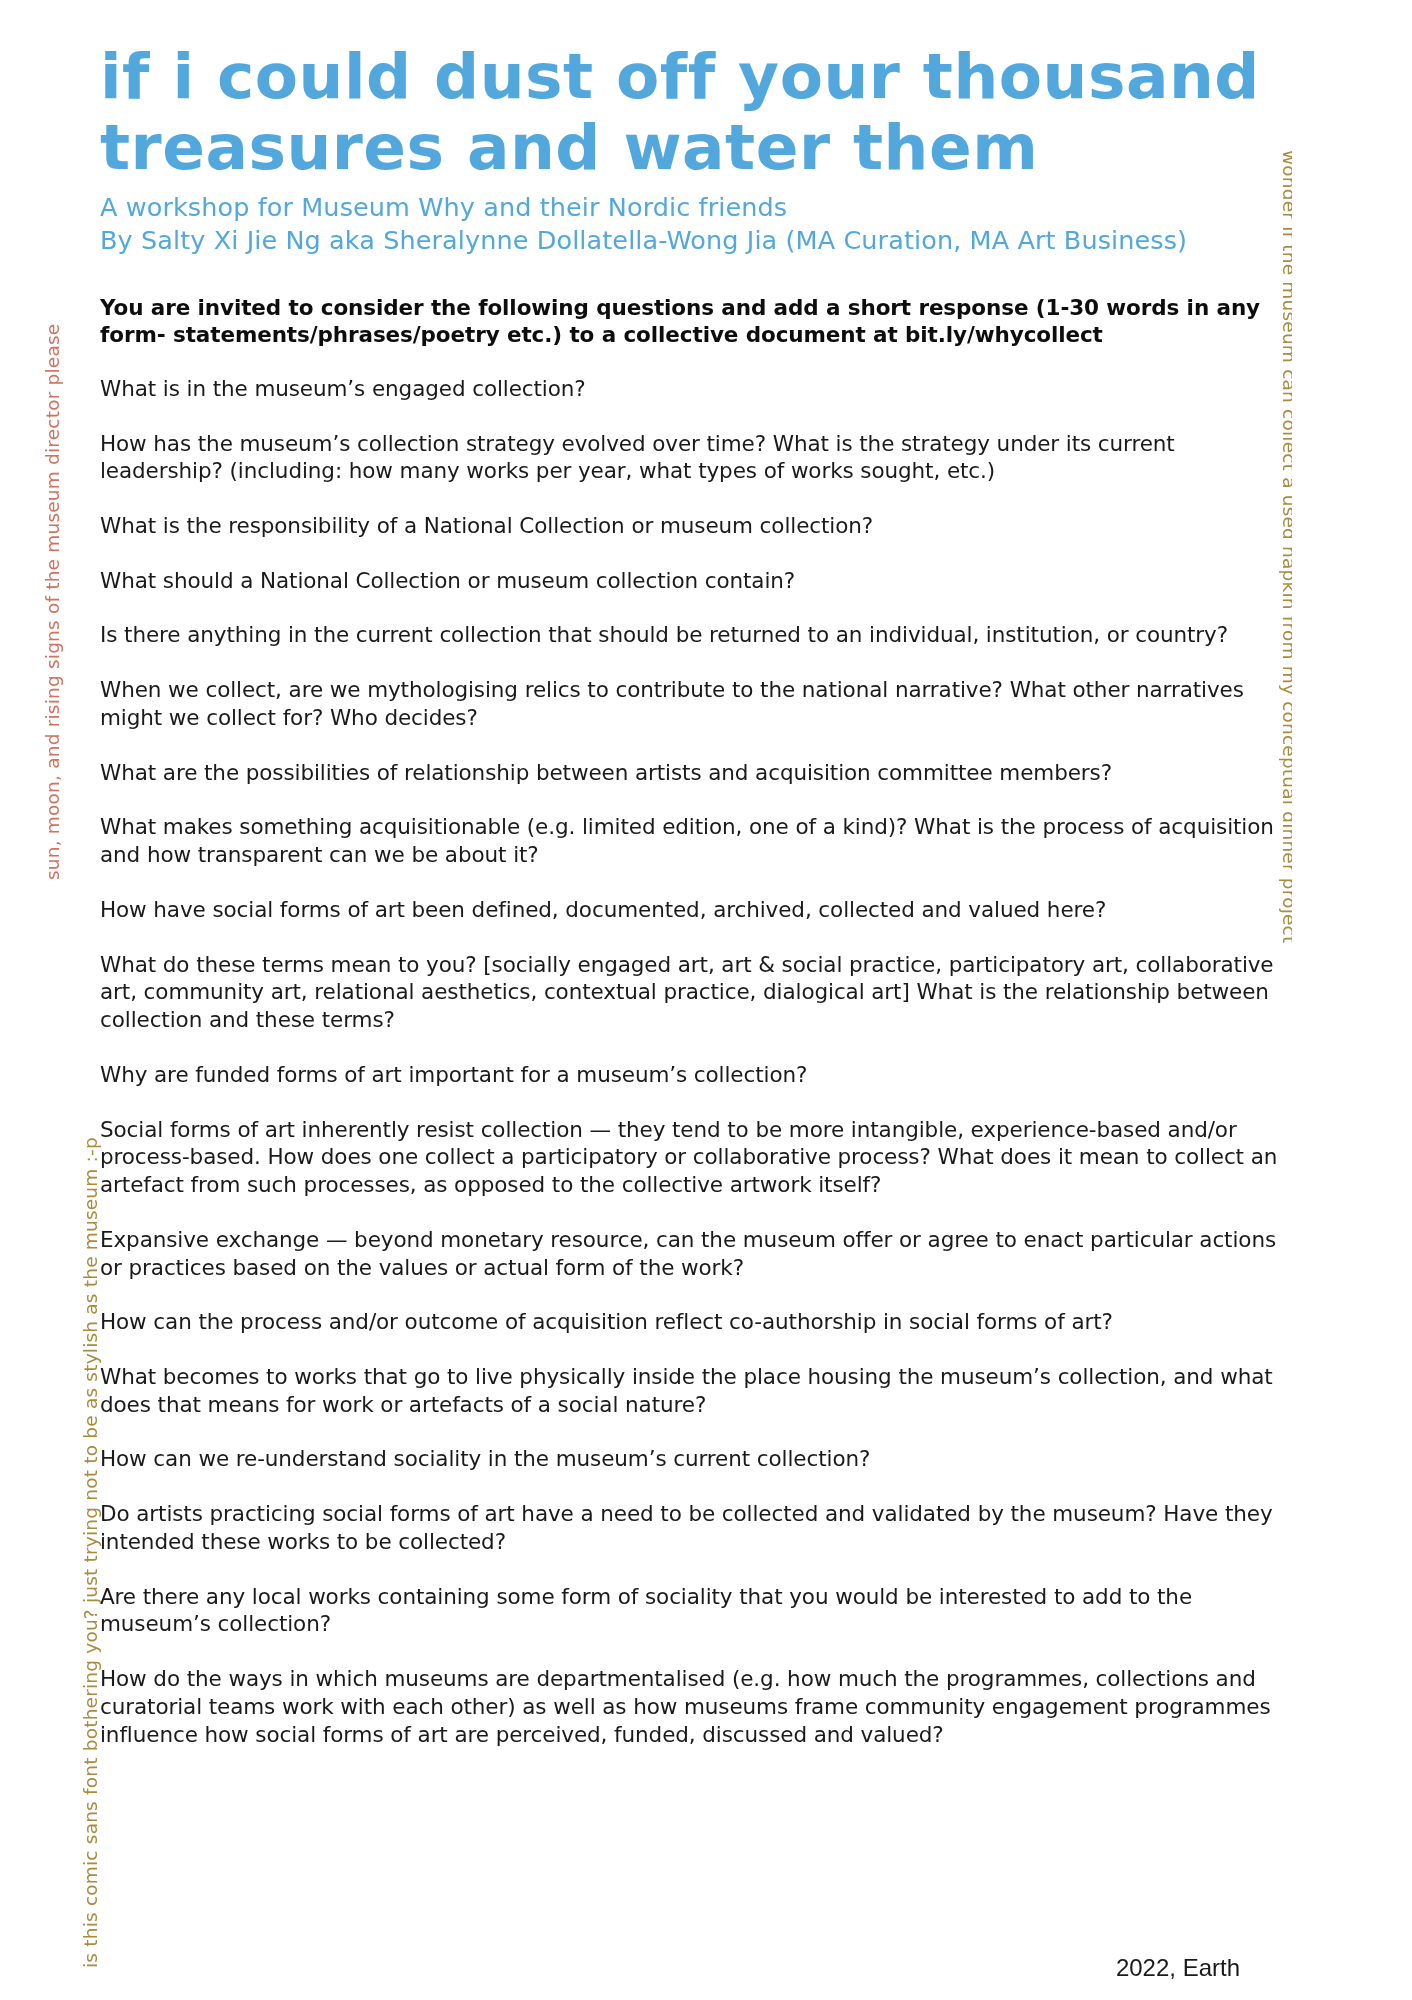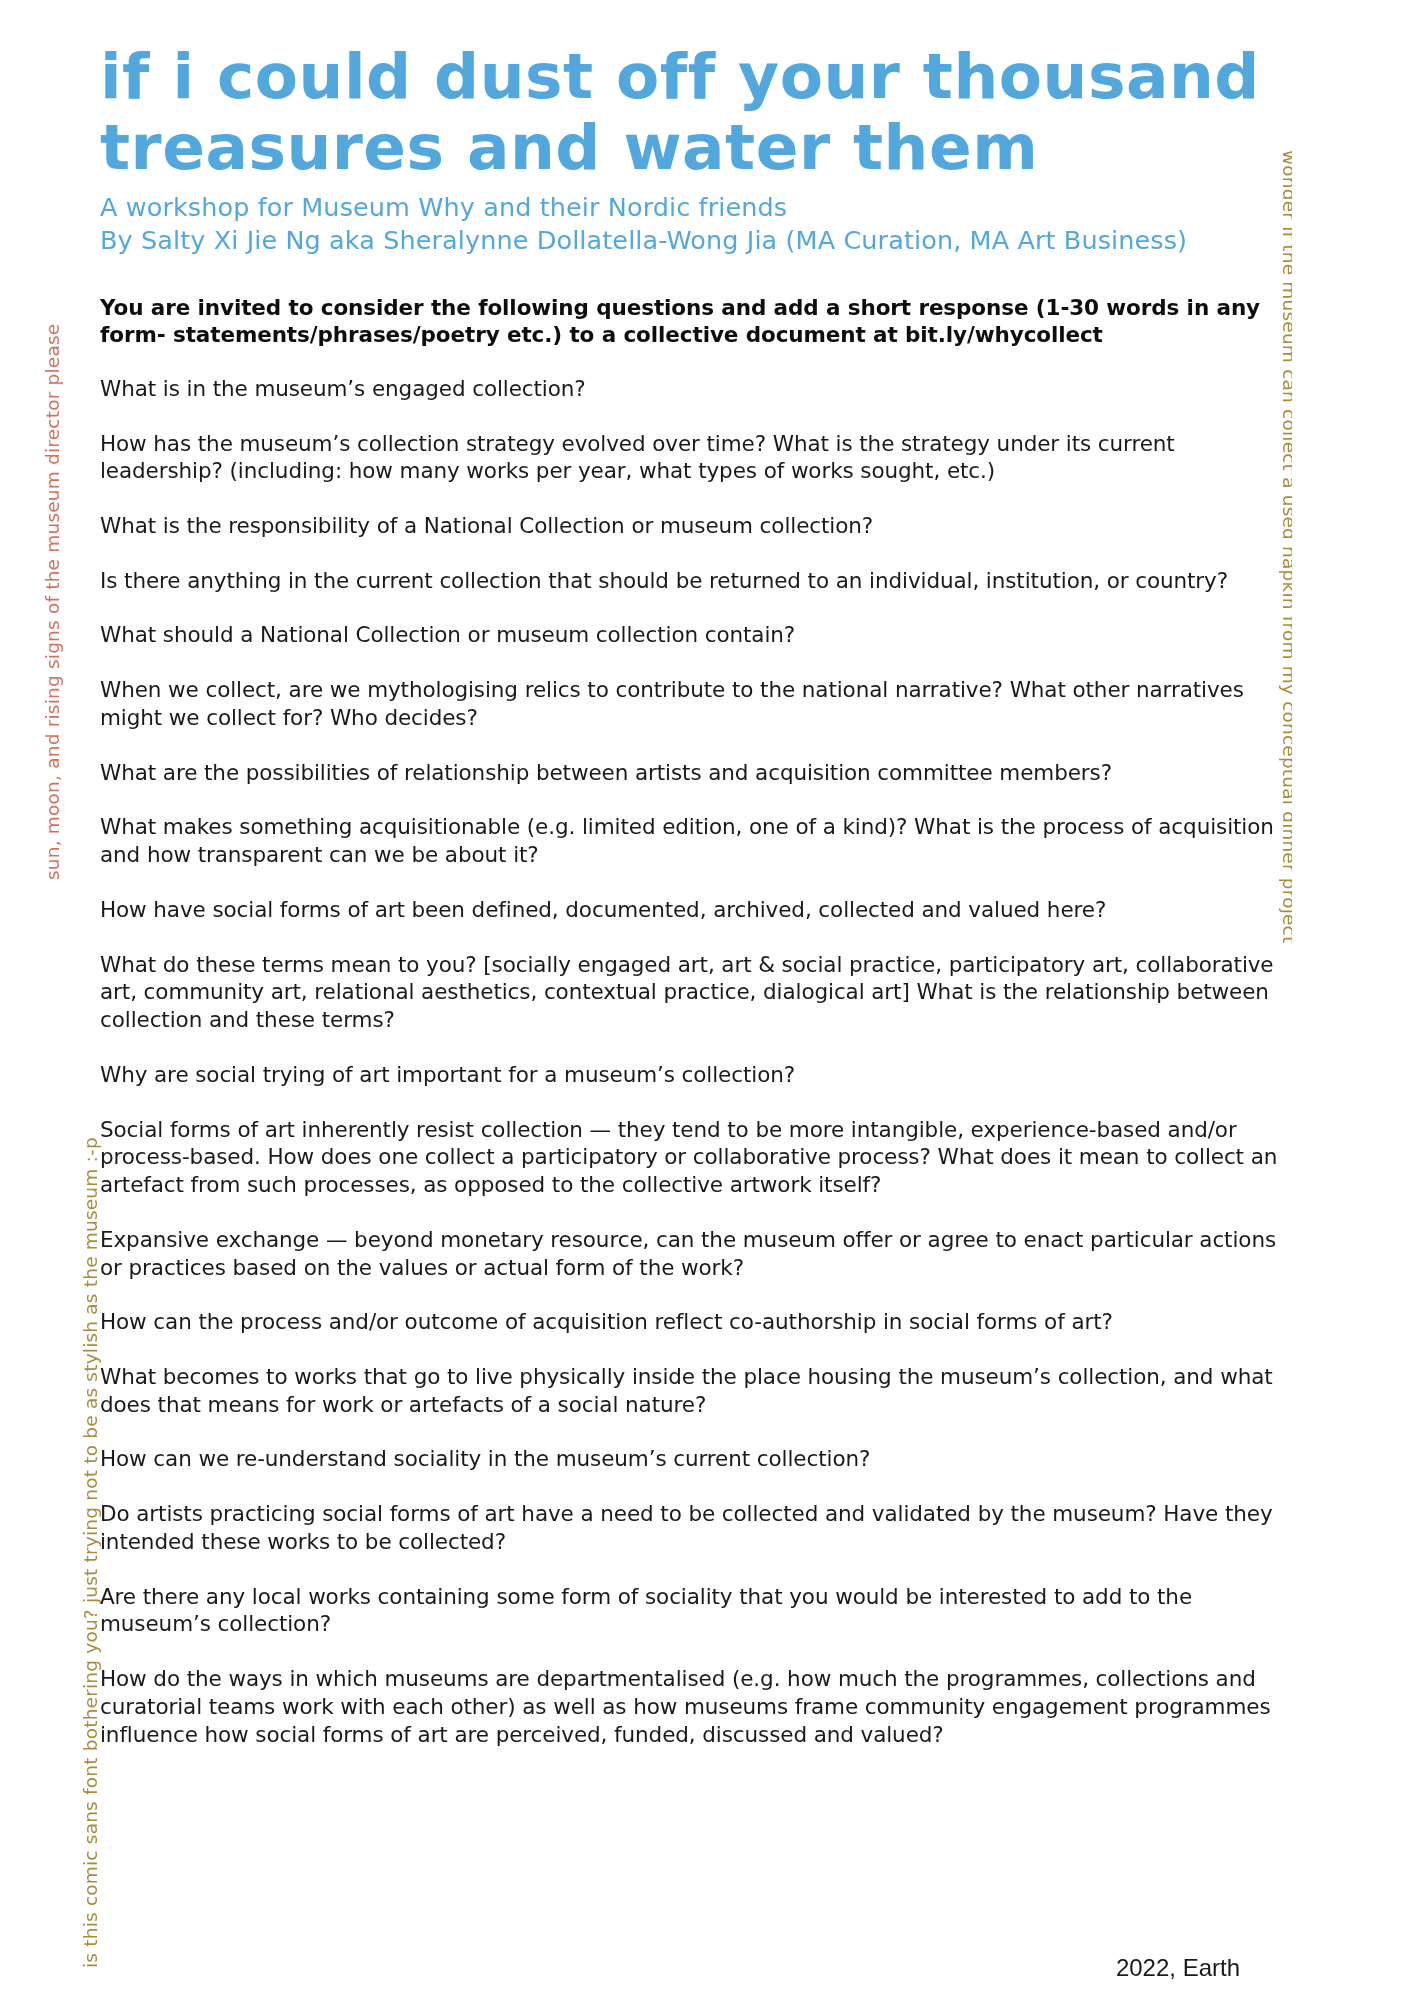--- a/index.html
+++ b/index.html
@@ -134,28 +134,28 @@
       <p class="subtitle-line">A workshop for Museum Why and their Nordic friends</p>
       <p class="subtitle-line">By Salty Xi Jie Ng aka Sheralynne Dollatella-Wong Jia (MA Curation, MA Art Business)</p>
     </div>
 
     <p id="intro">You are invited to consider the following questions and add a short response (1-30 words in any form- statements/phrases/poetry etc.) to a collective document at bit.ly/whycollect</p>
 
     <div id="question-list">
       <p class="q">What is in the museum’s engaged collection?</p>
       <p class="q">How has the museum’s collection strategy evolved over time? What is the strategy under its current leadership? (including: how many works per year, what types of works sought, etc.)</p>
       <p class="q">What is the responsibility of a National Collection or museum collection?</p>
+      <p class="q">What should a National Collection or museum collection contain?</p>
       <p class="q">Is there anything in the current collection that should be returned to an individual, institution, or country?</p>
-      <p class="q">What should a National Collection or museum collection contain?</p>
       <p class="q">When we collect, are we mythologising relics to contribute to the national narrative? What other narratives might we collect for? Who decides?</p>
       <p class="q">What are the possibilities of relationship between artists and acquisition committee members?</p>
       <p class="q">What makes something acquisitionable (e.g. limited edition, one of a kind)? What is the process of acquisition and how transparent can we be about it?</p>
       <p class="q">How have social forms of art been defined, documented, archived, collected and valued here?</p>
       <p class="q">What do these terms mean to you? [socially engaged art, art &amp; social practice, participatory art, collaborative art, community art, relational aesthetics, contextual practice, dialogical art] What is the relationship between collection and these terms?</p>
-      <p class="q">Why are social trying of art important for a museum’s collection?</p>
+      <p class="q">Why are funded forms of art important for a museum’s collection?</p>
       <p class="q">Social forms of art inherently resist collection — they tend to be more intangible, experience-based and/or process-based. How does one collect a participatory or collaborative process? What does it mean to collect an artefact from such processes, as opposed to the collective artwork itself?</p>
       <p class="q">Expansive exchange — beyond monetary resource, can the museum offer or agree to enact particular actions or practices based on the values or actual form of the work?</p>
       <p class="q">How can the process and/or outcome of acquisition reflect co-authorship in social forms of art?</p>
       <p class="q">What becomes to works that go to live physically inside the place housing the museum’s collection, and what does that means for work or artefacts of a social nature?</p>
       <p class="q">How can we re-understand sociality in the museum’s current collection?</p>
       <p class="q">Do artists practicing social forms of art have a need to be collected and validated by the museum? Have they intended these works to be collected?</p>
       <p class="q">Are there any local works containing some form of sociality that you would be interested to add to the museum’s collection?</p>
       <p class="q">How do the ways in which museums are departmentalised (e.g. how much the programmes, collections and curatorial teams work with each other) as well as how museums frame community engagement programmes influence how social forms of art are perceived, funded, discussed and valued?</p>
     </div>
 

